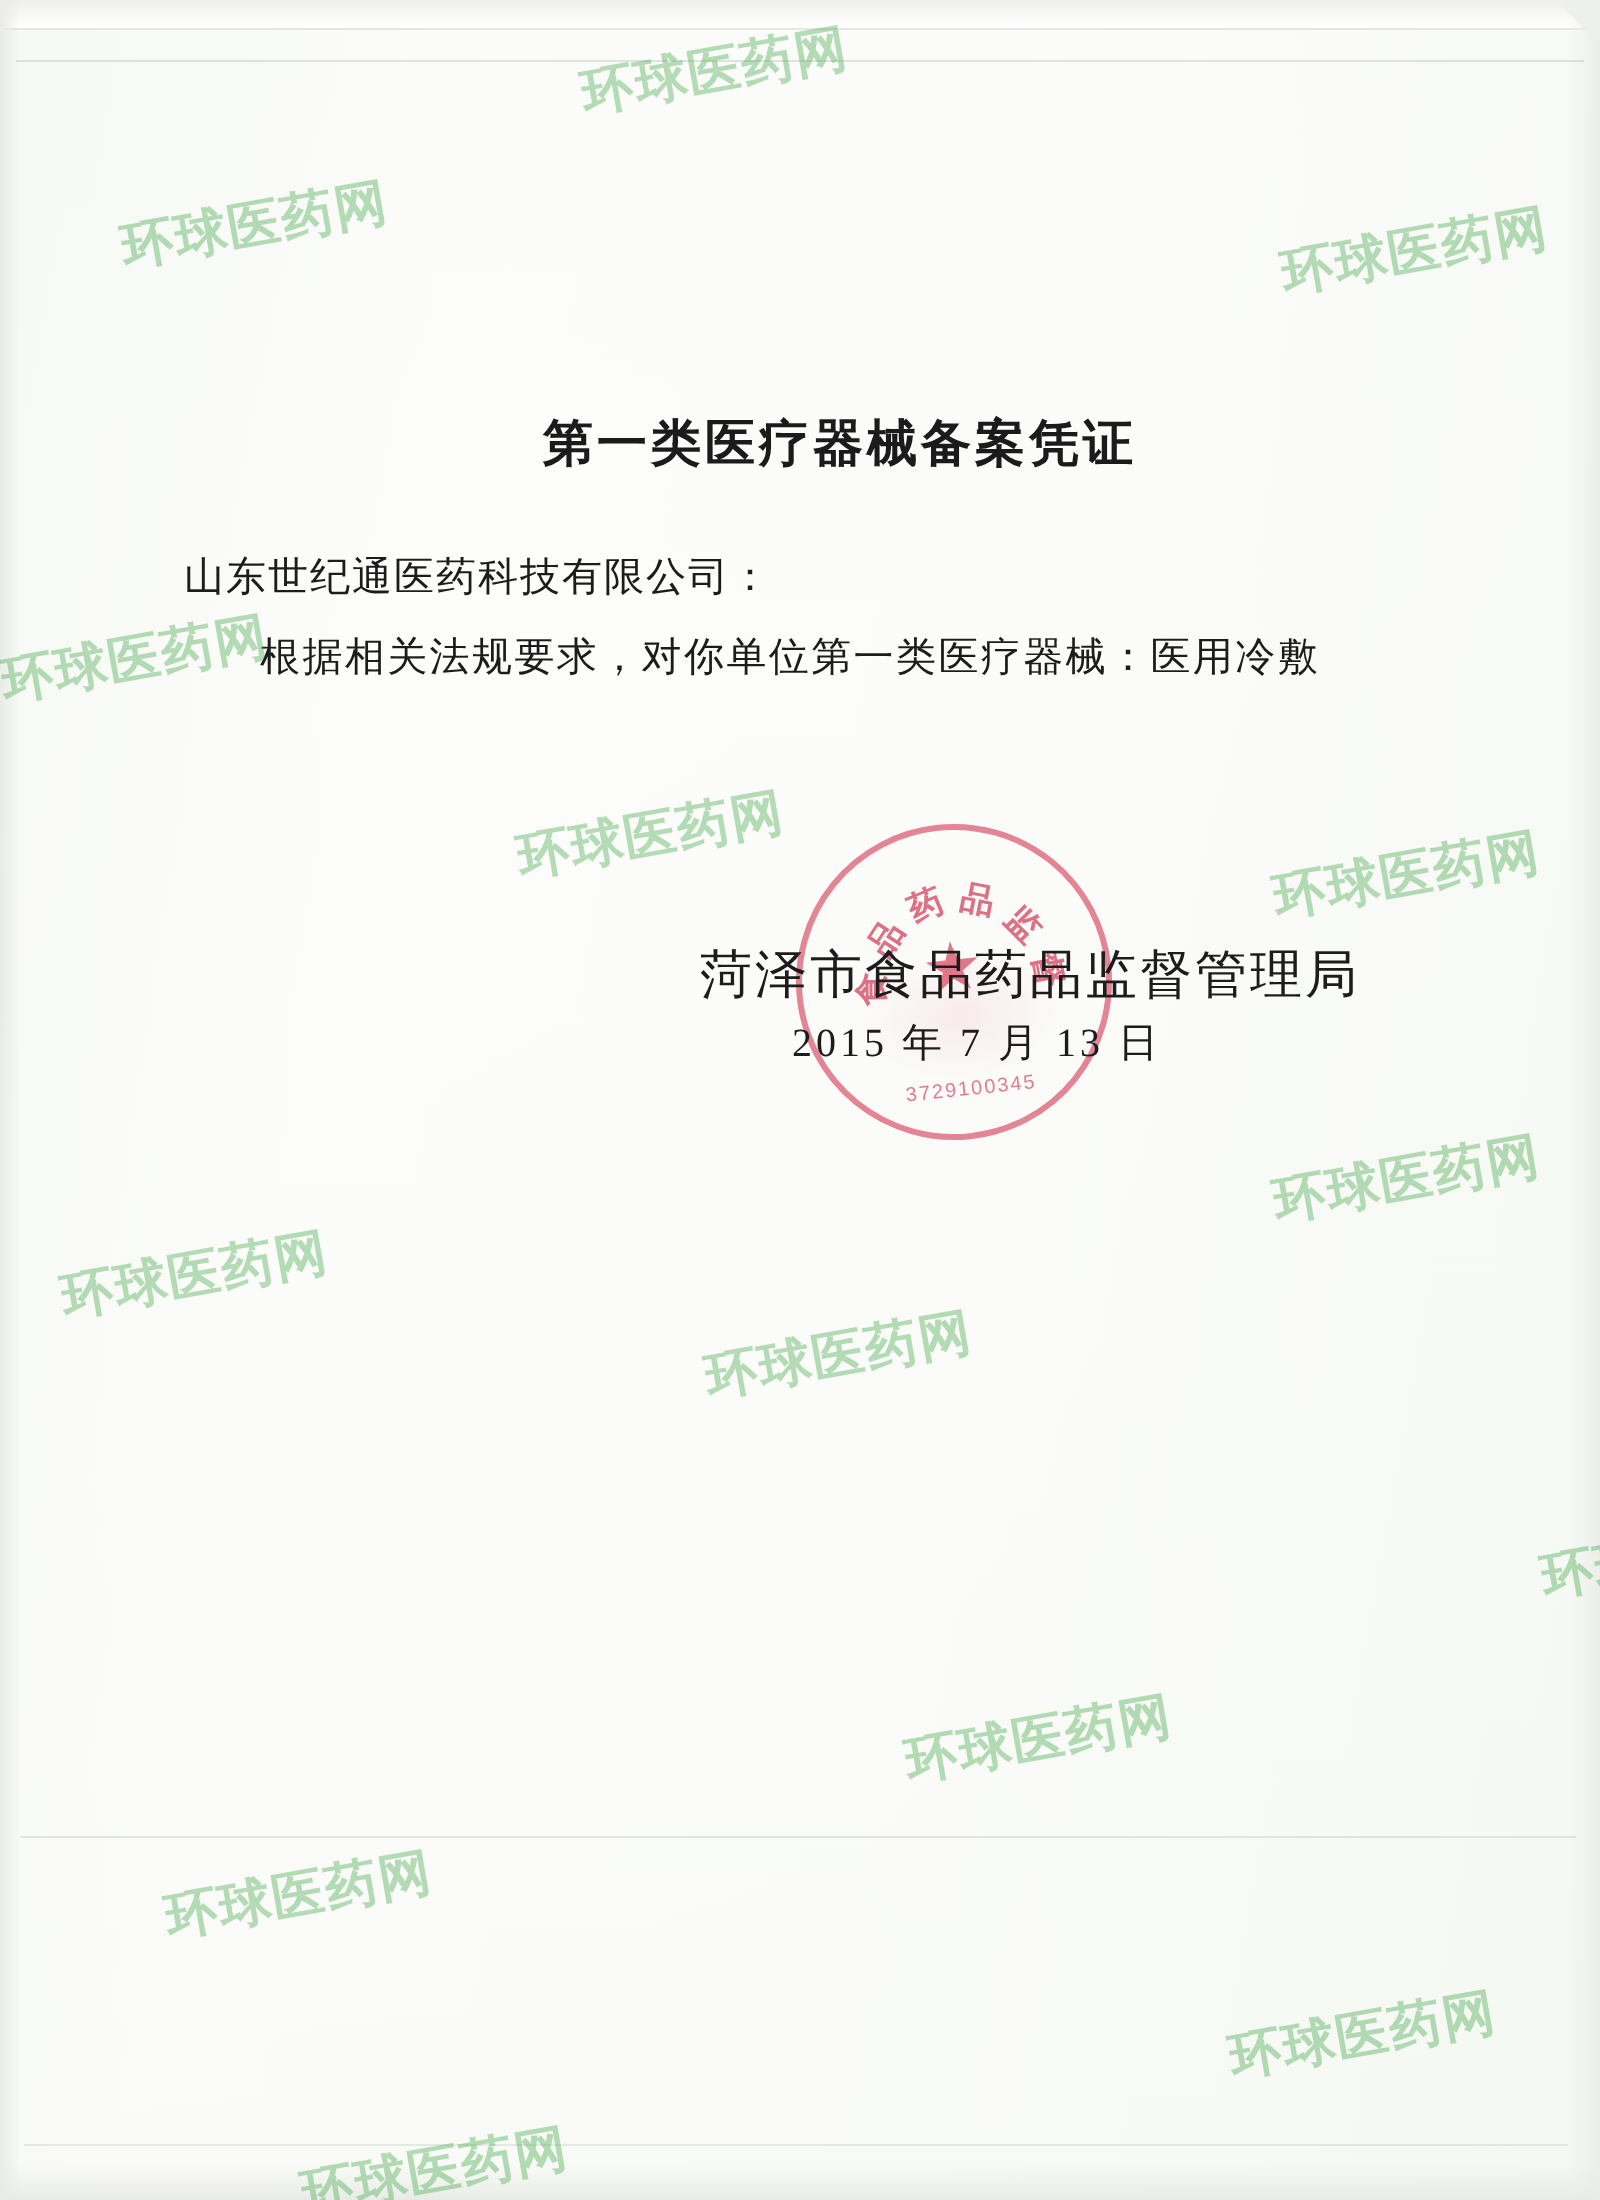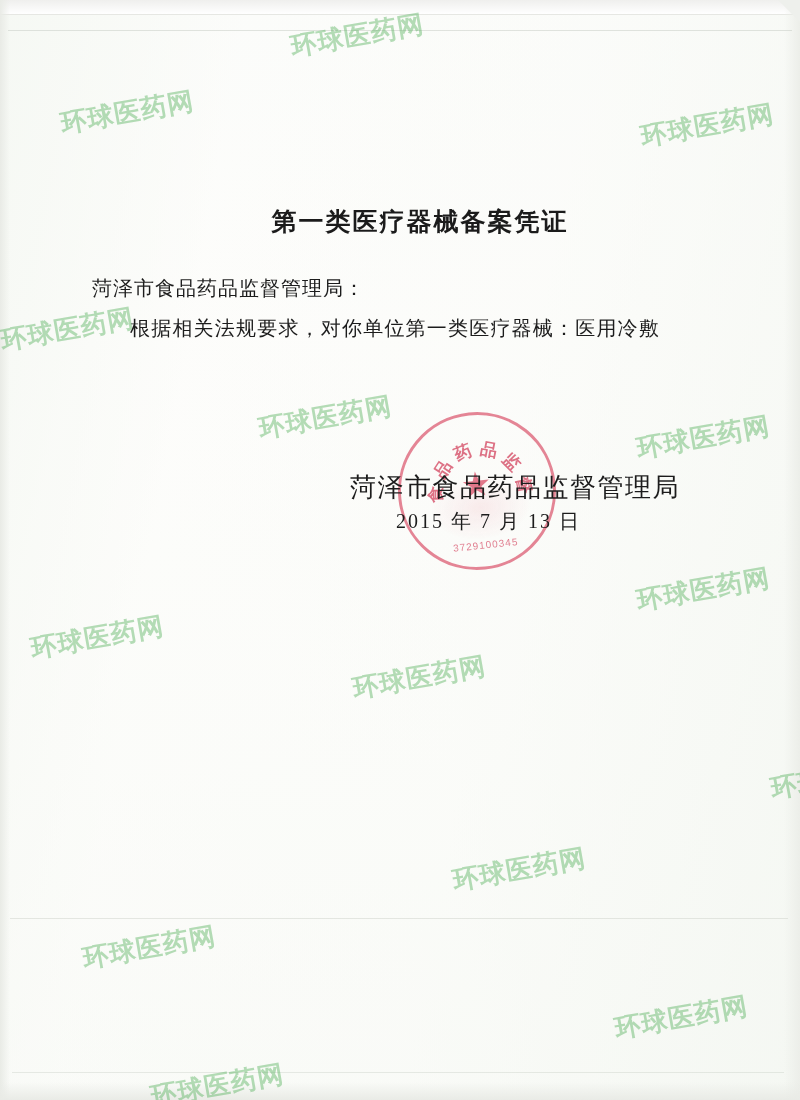--- a/index.html
+++ b/index.html
@@ -189,21 +189,21 @@
   <div class="paper-edge-left"></div>
   <div class="paper-edge-right"></div>
   <div class="paper-edge-bottom"></div>
   <div class="scan-line-1"></div>
   <div class="scan-line-2"></div>
   <div class="scan-line-3"></div>
   <div class="corner-fold"></div>
 
   <div class="doc-title">第一类医疗器械备案凭证</div>
 
-  <div class="addressee">菏泽市食品药品监督管理局：</div>
+  <div class="addressee">山东世纪通医药科技有限公司：</div>
 
   <div class="body-line body-line-1">根据相关法规要求，对你单位第一类医疗器械：医用冷敷</div>
 
   <div class="seal">
     <div class="seal-inner"></div>
     <div class="seal-arc-text" id="seal-arc">
         <span style="transform: rotate(-85deg) translate(-50%, -56px);">食</span>
         <span style="transform: rotate(-51deg) translate(-50%, -56px);">品</span>
         <span style="transform: rotate(-17deg) translate(-50%, -56px);">药</span>
         <span style="transform: rotate(17deg) translate(-50%, -56px);">品</span>

